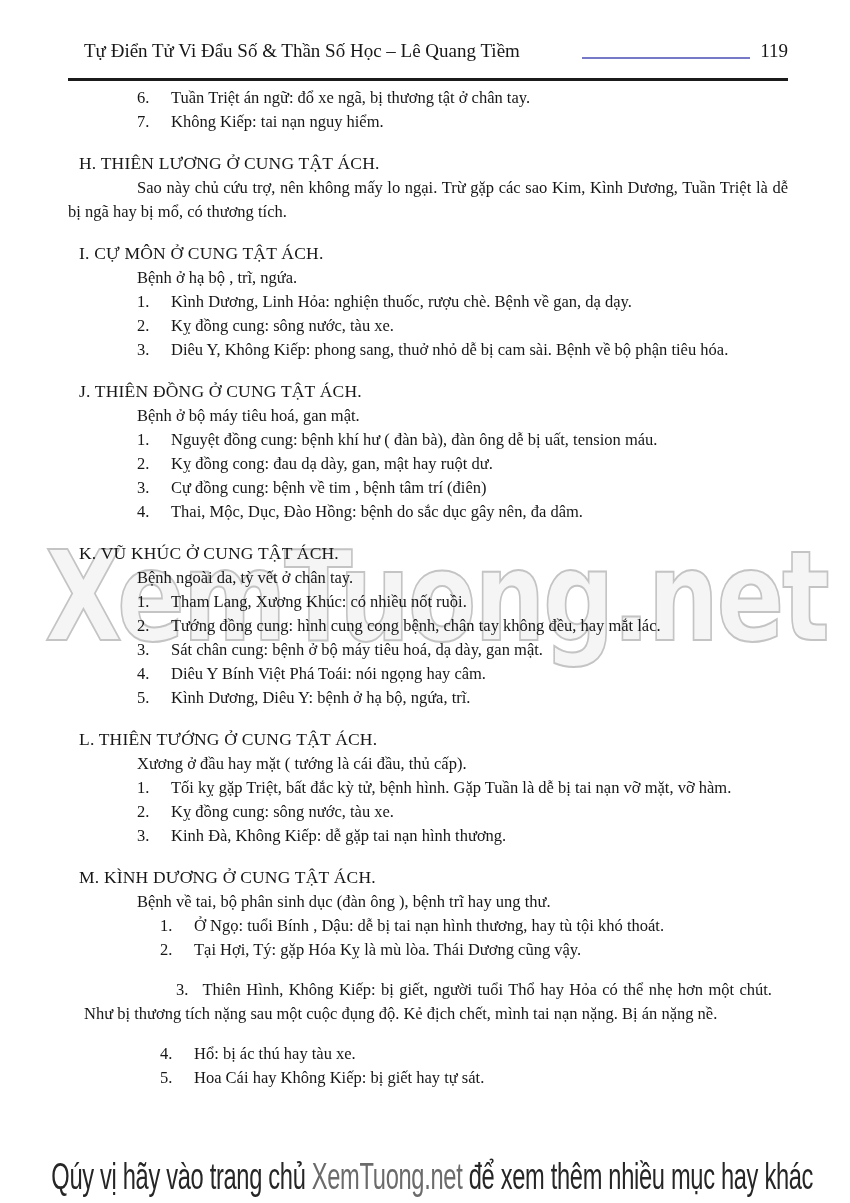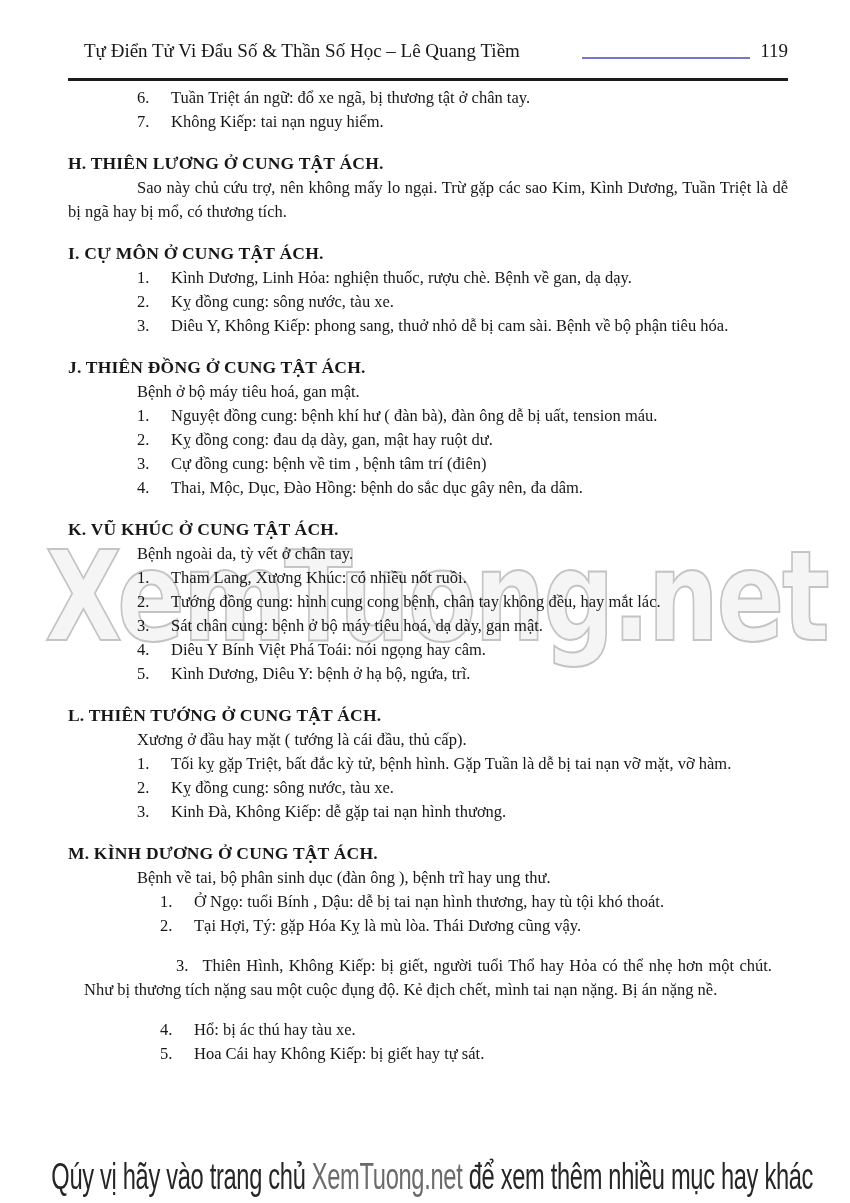--- a/index.html
+++ b/index.html
@@ -21,21 +21,21 @@
   .items { margin:0; }
   .carryover { margin-top:5px; }
   .item { display:flex; margin-left:69px; }
   .items.deep .item { margin-left:92px; }
   .item .num { flex:0 0 34px; }
   .item .txt { flex:1; text-align:justify; }
   .item-paragraph { margin:16px; text-indent:92px; text-align:justify; }
   .item-paragraph .pnum { padding-right:14px; }
 
   
-  h2.sec-heading { font-size:17.5px; font-weight:bold; margin:16px 0 0 0; line-height:26px; letter-spacing:0.2px; }
+  h2.sec-heading { font-size:17.5px; font-weight:normal; margin:16px 0 0 11px; line-height:26px; letter-spacing:0.2px; }
   .para, .intro { margin:0; text-indent:69px; text-align:justify; }
 
   
   .watermark {
     position:absolute; top:534px; left:45px; z-index:0;
     font-family:"DejaVu Sans","Liberation Sans",sans-serif;
     font-weight:bold; font-size:125px; line-height:1; white-space:nowrap;
     transform:scaleX(0.8); transform-origin:left center;
     color:#f5f5f5; -webkit-text-stroke:2px #c4c4c4; letter-spacing:-3px;
   }
@@ -79,20 +79,21 @@
         </div>
       </div>
 
     <section>
       <h2 class="sec-heading">H. THIÊN LƯƠNG Ở CUNG TẬT ÁCH.</h2>
       <p class="para">Sao này chủ cứu trợ, nên không mấy lo ngại. Trừ gặp các sao Kim, Kình Dương, Tuần Triệt là dễ bị ngã hay bị mổ, có thương tích.</p>
     </section>
 
     <section>
       <h2 class="sec-heading">I. CỰ MÔN Ở CUNG TẬT ÁCH.</h2>
+      <p class="intro">Bệnh ở hạ bộ , trĩ, ngứa.</p>
       <div class="items">
           <div class="item">
             <span class="num">1.</span>
             <span class="txt">Kình Dương, Linh Hỏa: nghiện thuốc, rượu chè. Bệnh về gan, dạ dạy.</span>
           </div>
           <div class="item">
             <span class="num">2.</span>
             <span class="txt">Kỵ đồng cung: sông nước, tàu xe.</span>
           </div>
           <div class="item">

